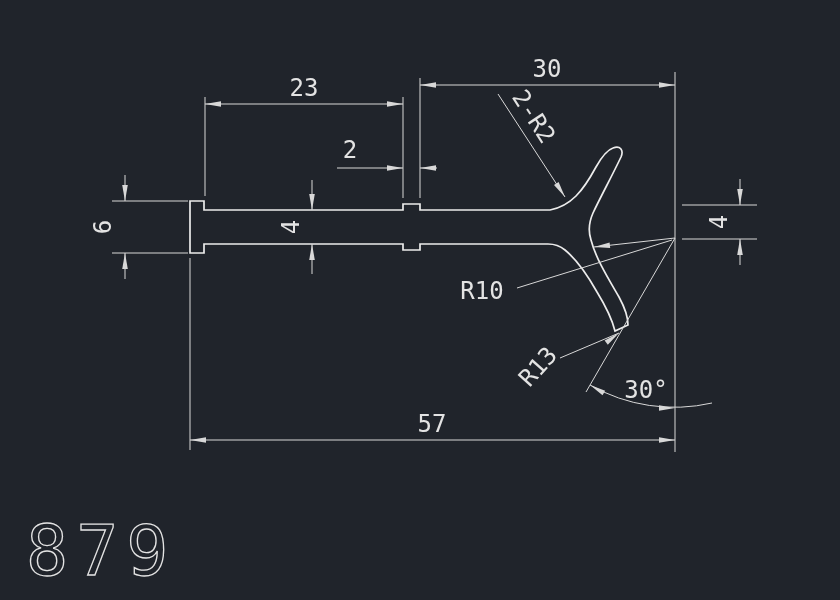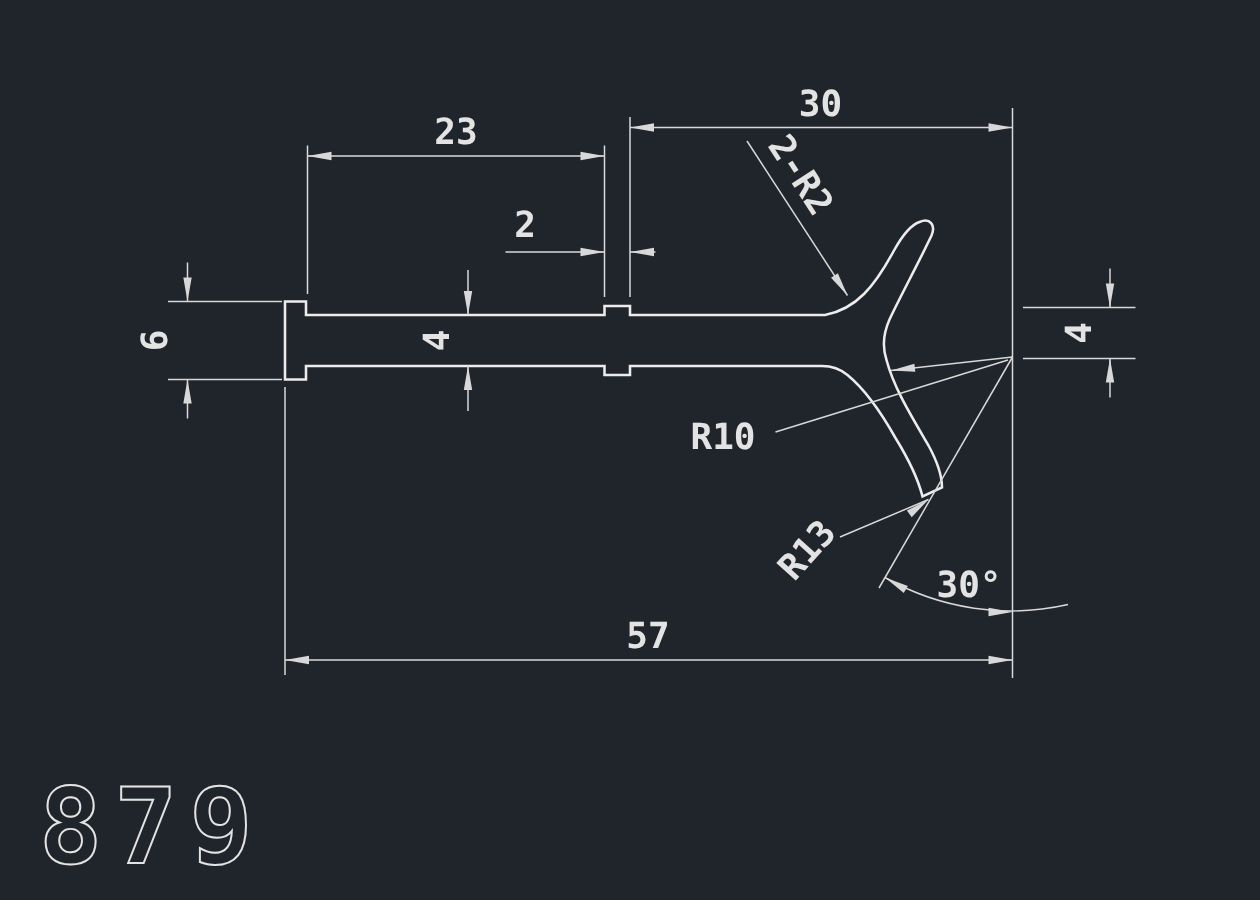--- a/index.html
+++ b/index.html
@@ -1,16 +1,16 @@
 <!DOCTYPE html>
 <html><head>
 <meta charset="utf-8">
 <style>
   html,body{margin:0;padding:0;background:#15171c;}
-  .canvas{width:840px;height:600px;background:#20242b;overflow:hidden;position:relative;font-weight:bold;}
+  .canvas{width:840px;height:600px;background:#20242b;overflow:hidden;position:relative;}
   svg{display:block;}
   svg text{
     font-family:"DejaVu Sans Mono", monospace;
     fill:#e3e3e3;
     font-size:24px;
   }
   .profile-path{fill:none;stroke:#ececec;stroke-width:1.7;stroke-linejoin:miter;}
   .dline{stroke:#d8d8d8;stroke-width:1;fill:none;}
   .arr{fill:#d8d8d8;stroke:none;}
   .partnum{

